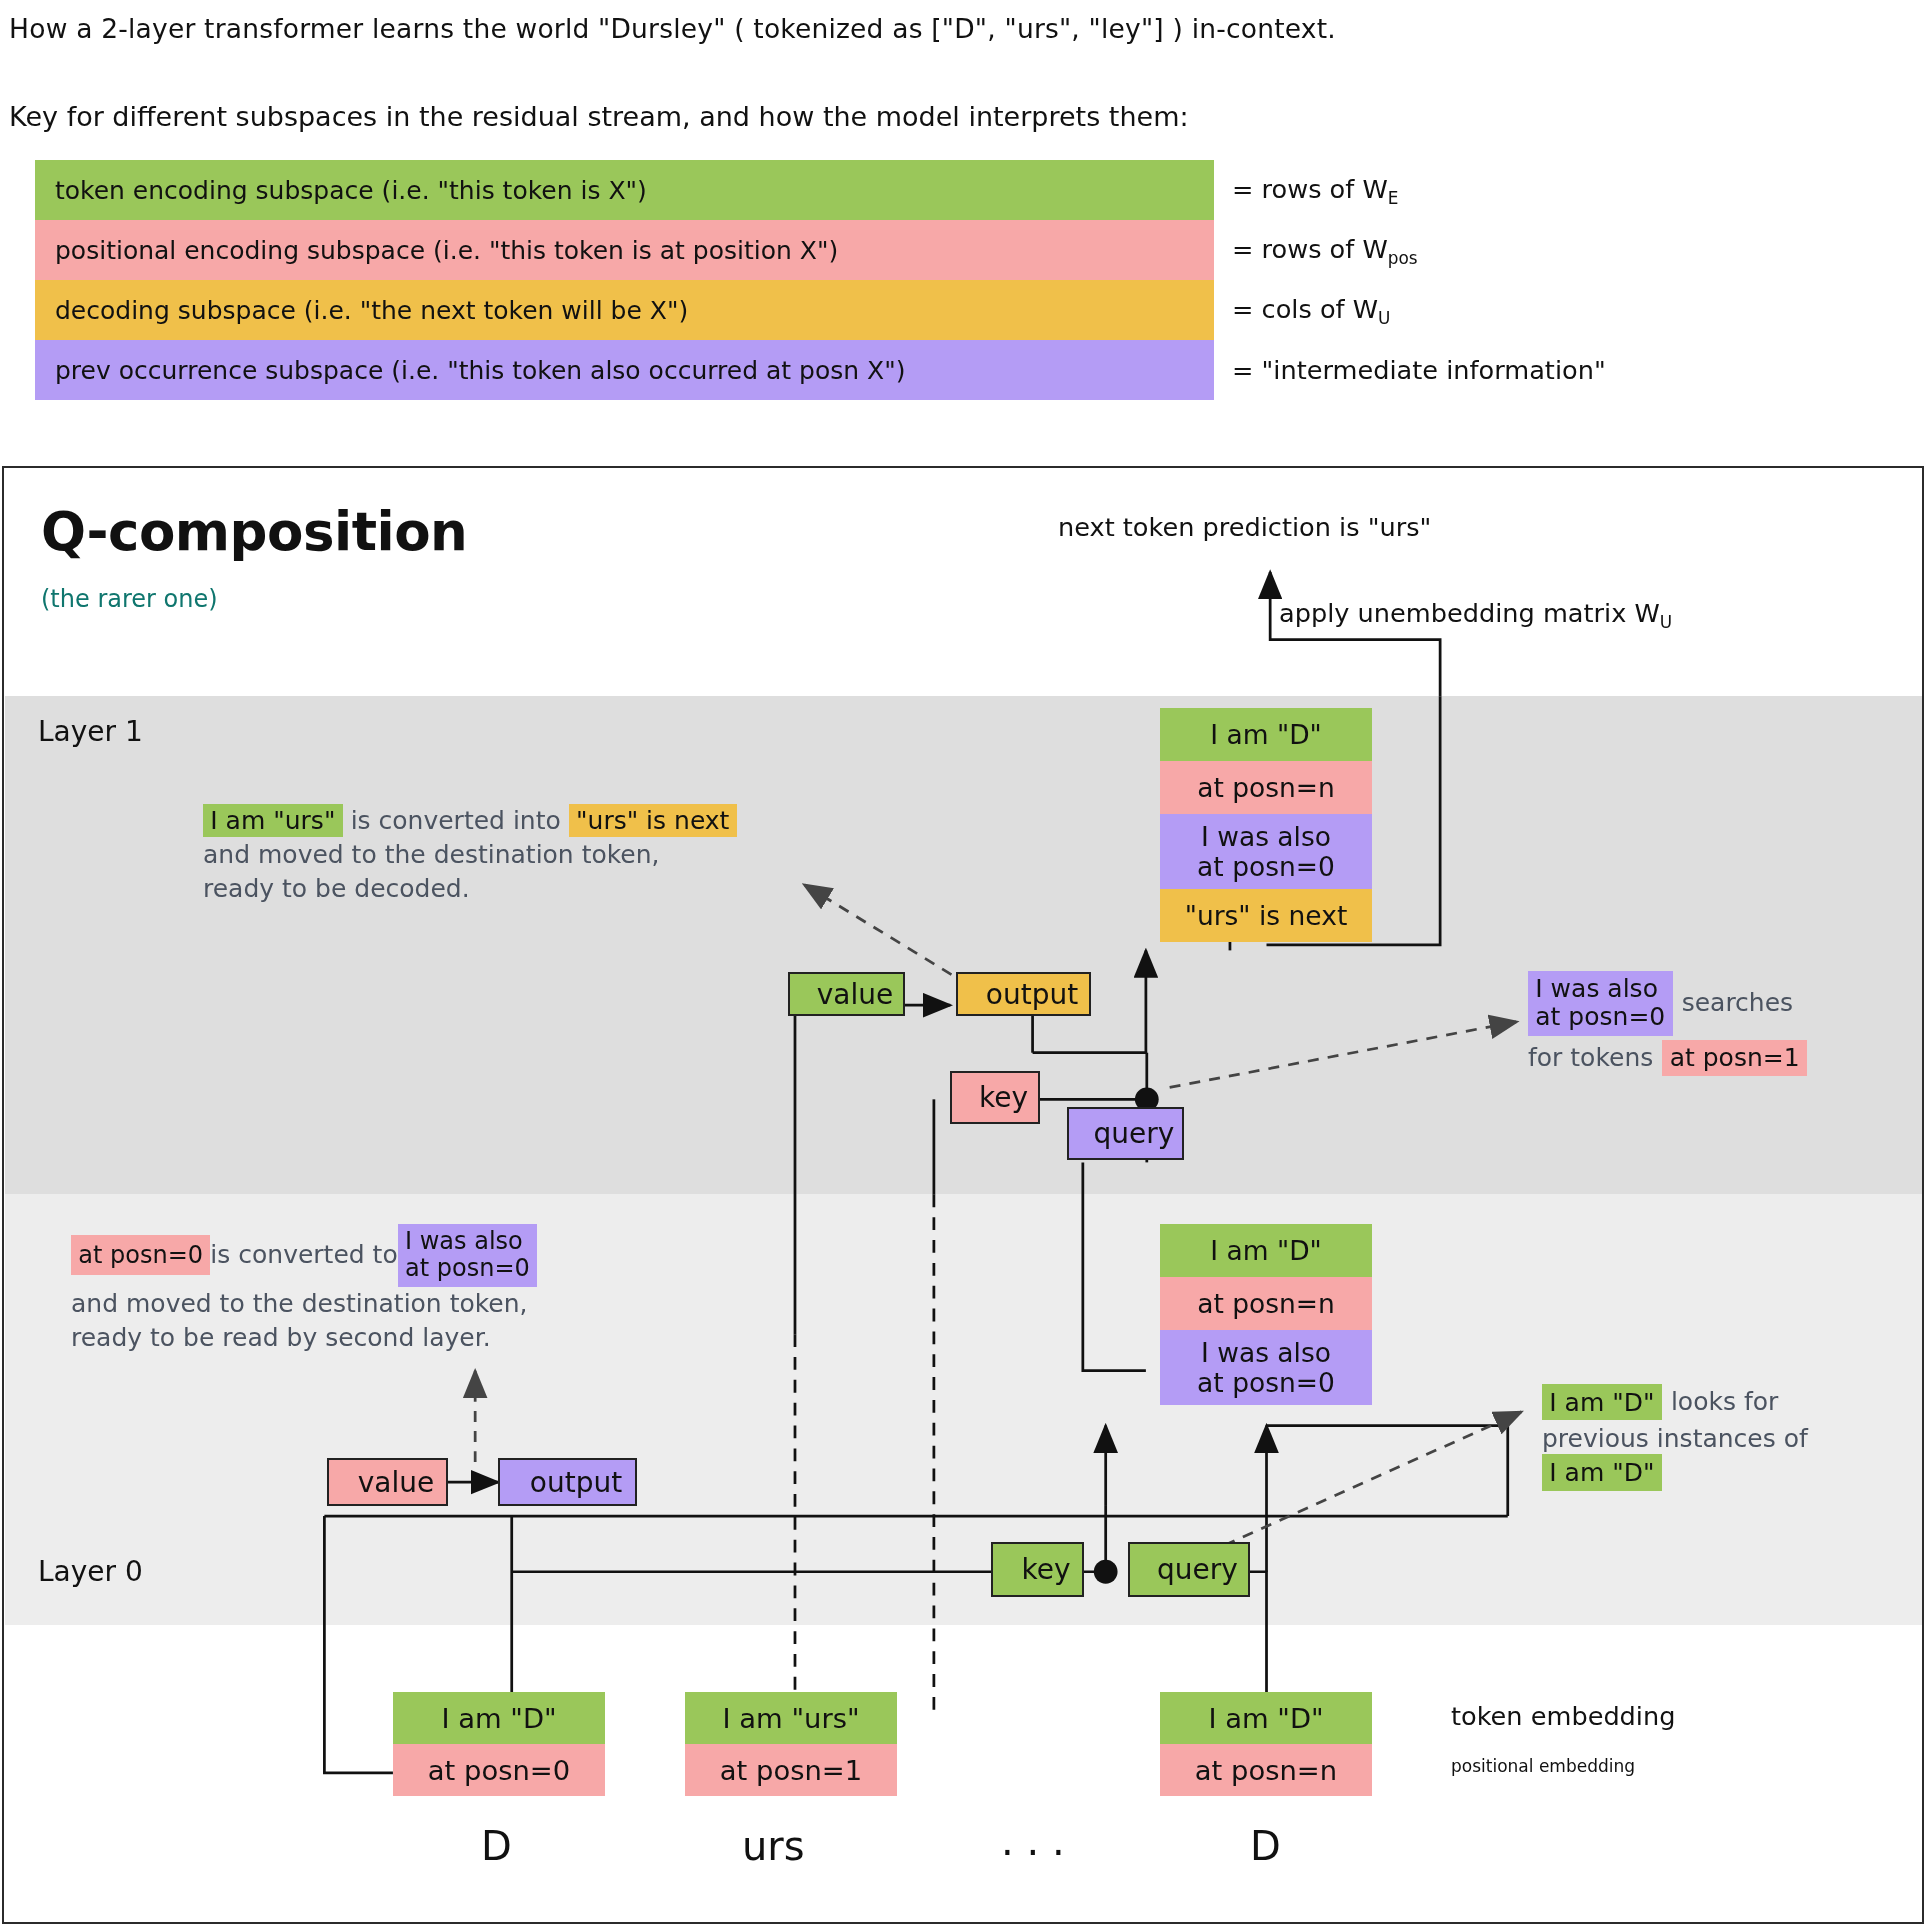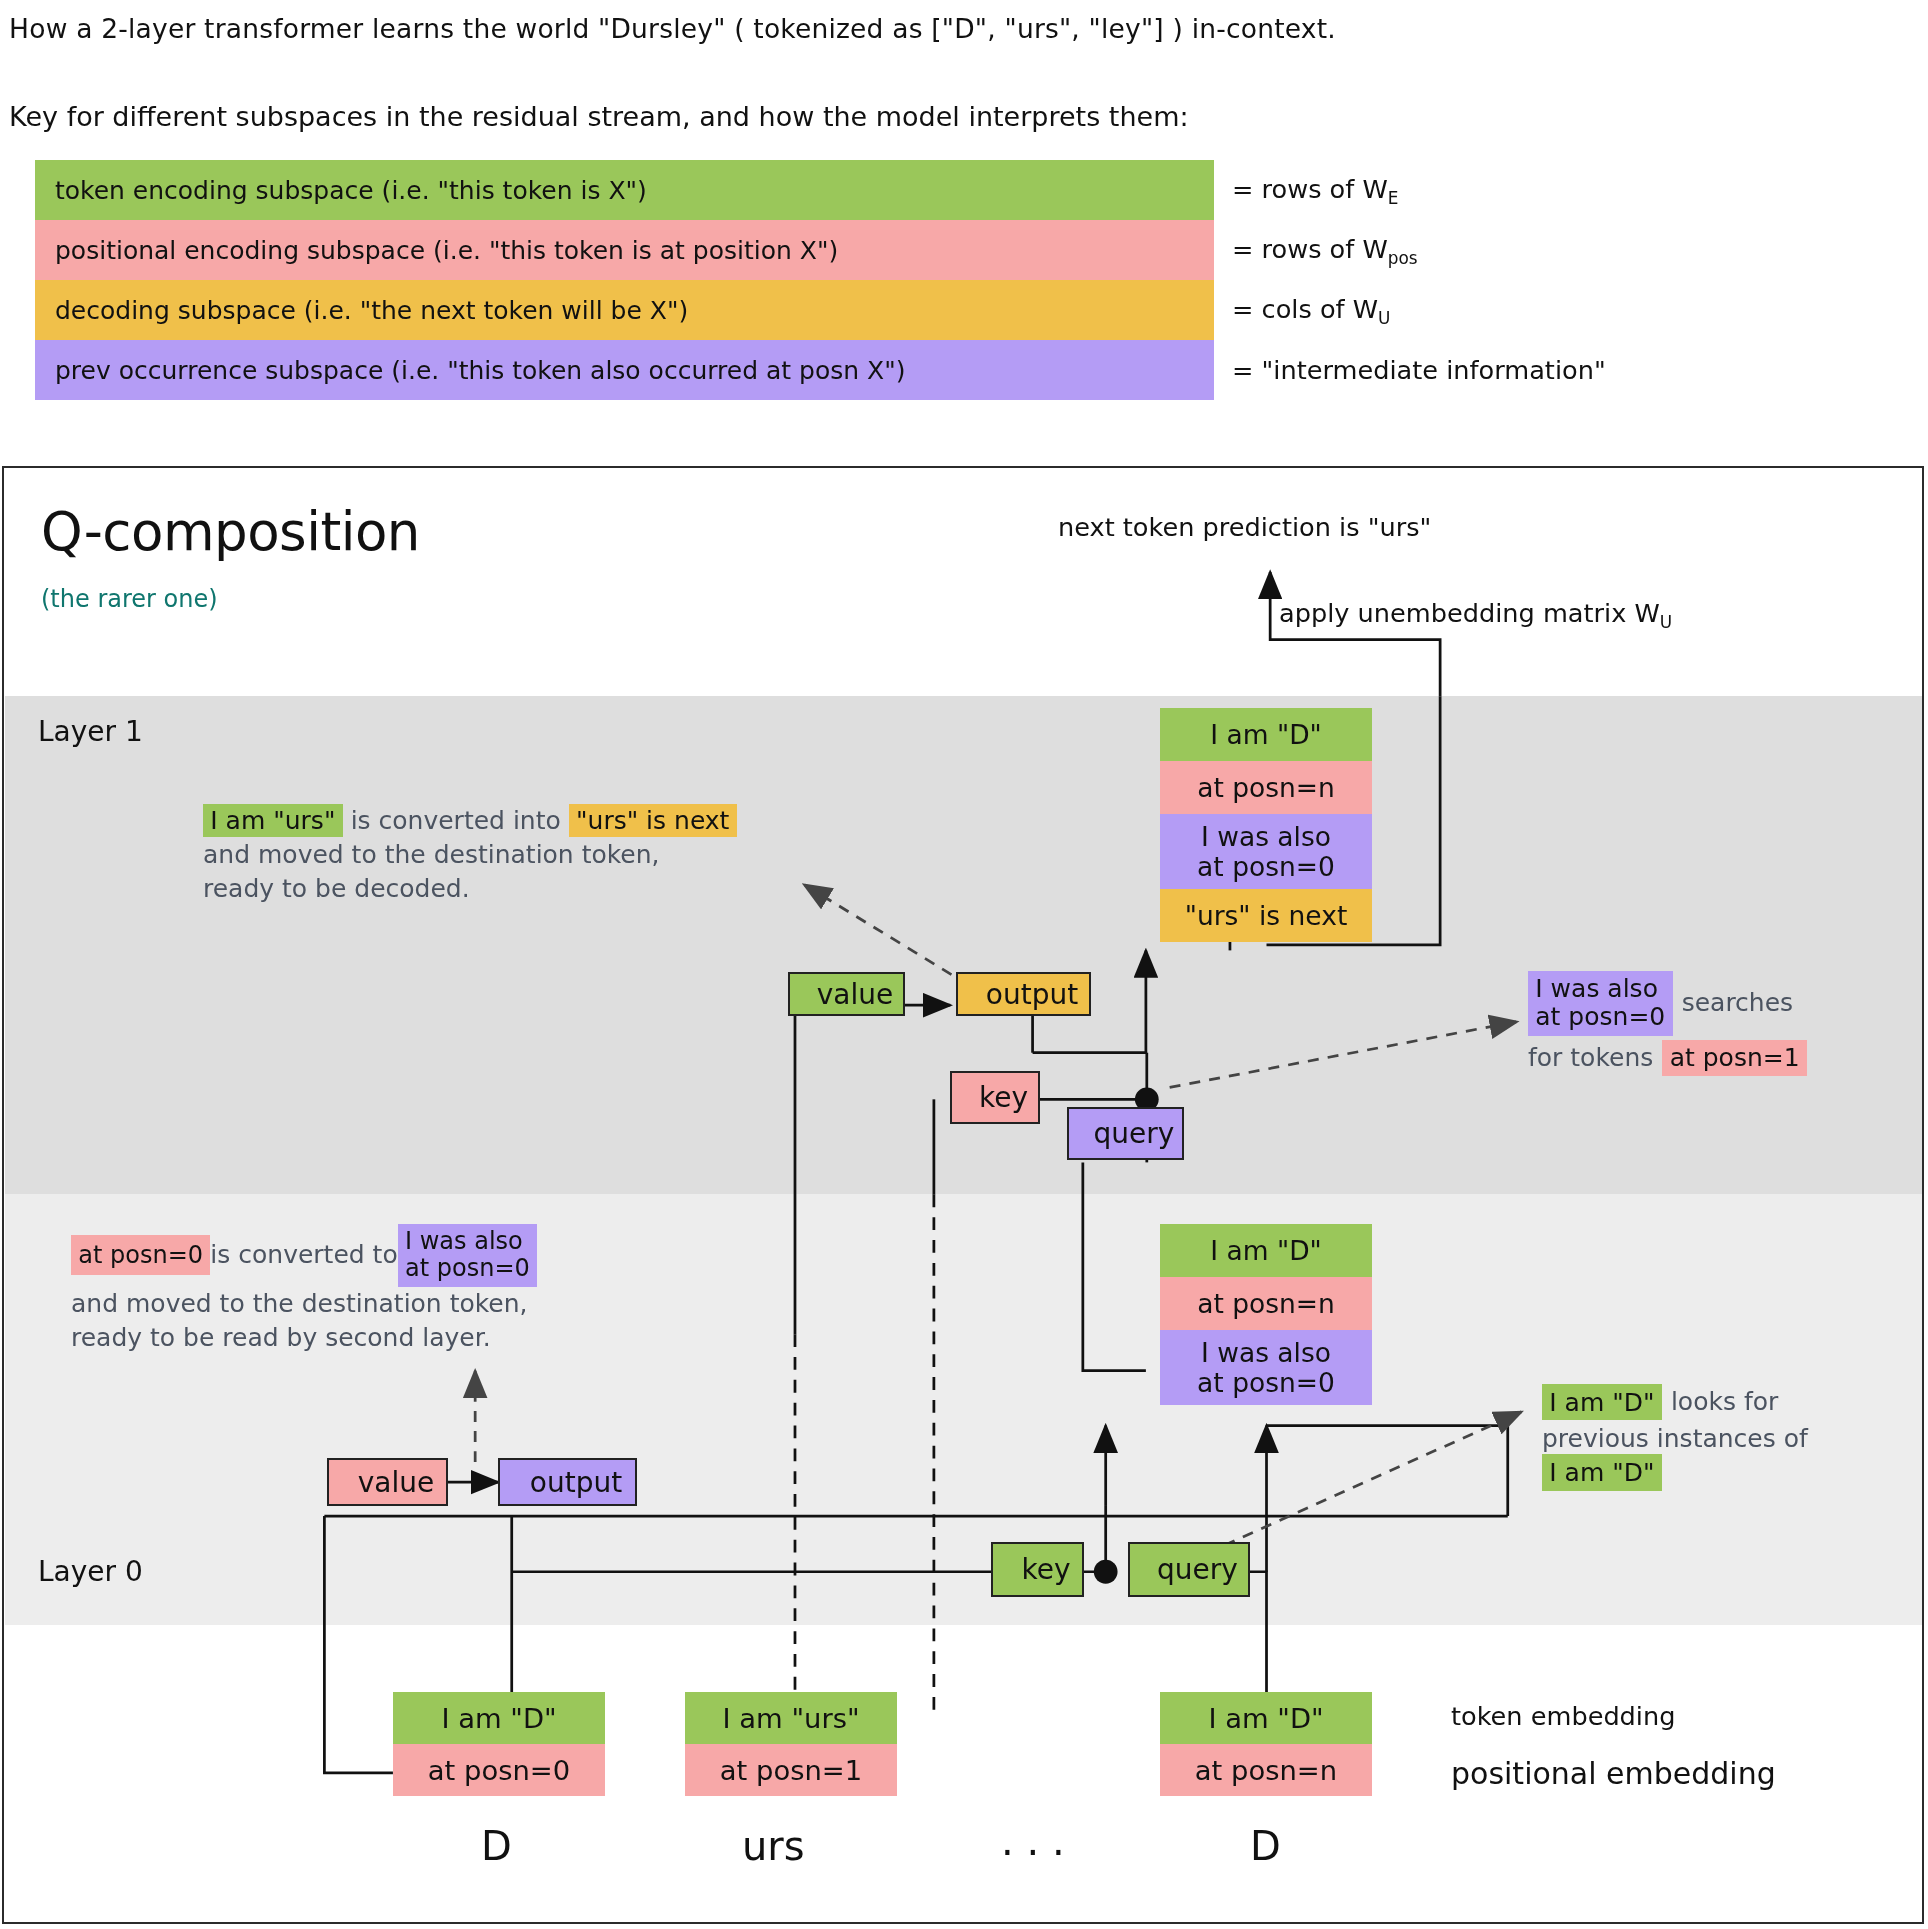--- a/index.html
+++ b/index.html
@@ -19,21 +19,21 @@
   #legend{left:35px;top:160px;width:1179px;}
   .legend-row{height:60px;display:flex;align-items:center;padding-left:20px;box-sizing:border-box;font-size:25px;}
   .legend-rhs{left:1232px;font-size:25.6px;white-space:nowrap;}
   .sub{font-size:.66em;vertical-align:sub;}
 
   
   #panel{left:1.8px;top:466px;width:1922px;height:1458px;border:2.7px solid #2b2b2b;box-sizing:border-box;background:#fff;}
   #band-l1{left:4.6px;top:696px;width:1917px;height:498px;background:#dedede;}
   #band-l0{left:4.6px;top:1194px;width:1917px;height:431px;background:#ededed;}
 
-  #q-title{left:41px;top:501px;font-size:53px;font-weight:normal;letter-spacing:-0.5px;text-align:center;}
+  #q-title{left:41px;top:501px;font-size:53px;font-weight:bold;letter-spacing:-0.5px;text-align:center;}
   #q-sub{left:41px;top:585px;font-size:24px;color:#0f766e;}
   #layer1-label{left:38px;top:715px;font-size:28px;}
   #layer0-label{left:38px;top:1555px;font-size:28px;}
 
   
   .tok{background:#9ac75a;}
   .pos{background:#f7a8a8;}
   .dec{background:#f0c04a;}
   .prev{background:#b49cf5;}
 
@@ -248,19 +248,19 @@
 <div class="abs tokbox" style="left:685px;top:1692px">
   <div class="cell tok">I am "urs"</div>
   <div class="cell pos">at posn=1</div>
 </div>
 <div class="abs tokbox" style="left:1160px;top:1692px">
   <div class="cell tok">I am "D"</div>
   <div class="cell pos">at posn=n</div>
 </div>
 
 <div class="abs hand" style="left:1451px;top:1701px;font-size:25.6px">token embedding</div>
-<div class="abs hand" style="left:1451px;top:1756px;font-size:30px">positional embedding</div>
+<div class="abs hand" style="left:1451px;top:1756px;font-size:17px">positional embedding</div>
 
 <div class="abs hand bottomtok" style="left:481px;top:1823px">D</div>
 <div class="abs hand bottomtok" style="left:742px;top:1823px">urs</div>
 <div class="abs hand bottomtok" style="left:1001px;top:1818px;letter-spacing:12.8px">...</div>
 <div class="abs hand bottomtok" style="left:1250px;top:1823px">D</div>
 
 
 </body></html>

